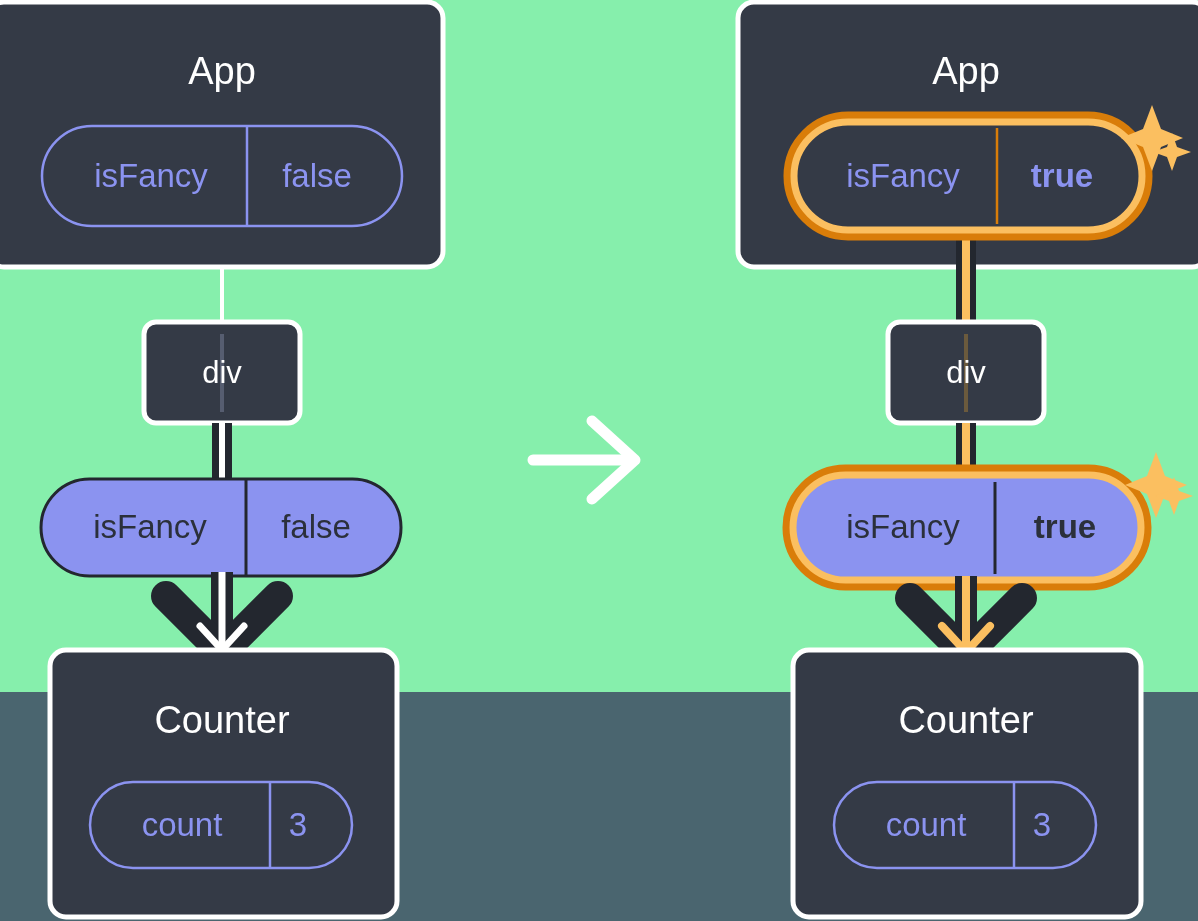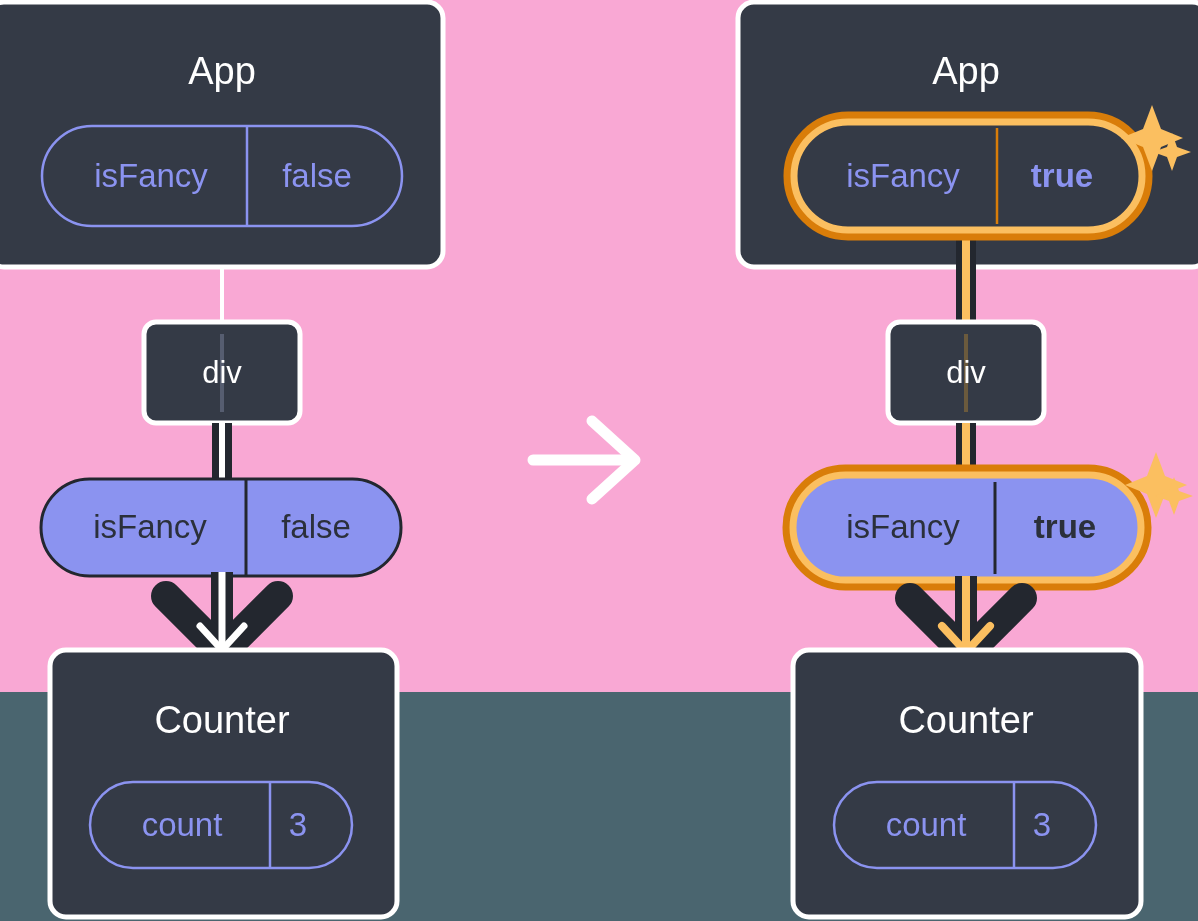--- a/index.html
+++ b/index.html
@@ -10,21 +10,21 @@
   body {
     width: 1198px;
     height: 921px;
     overflow: hidden;
     font-family: "Liberation Sans", sans-serif;
   }
   #stage {
     position: relative;
     width: 1198px;
     height: 692px;
-    background: #f9a8d4;
+    background: #86efac;
   }
   svg#diagram {
     position: absolute;
     top: 0;
     left: 0;
     width: 1198px;
     height: 921px;
     display: block;
   }
   .comp-title {

